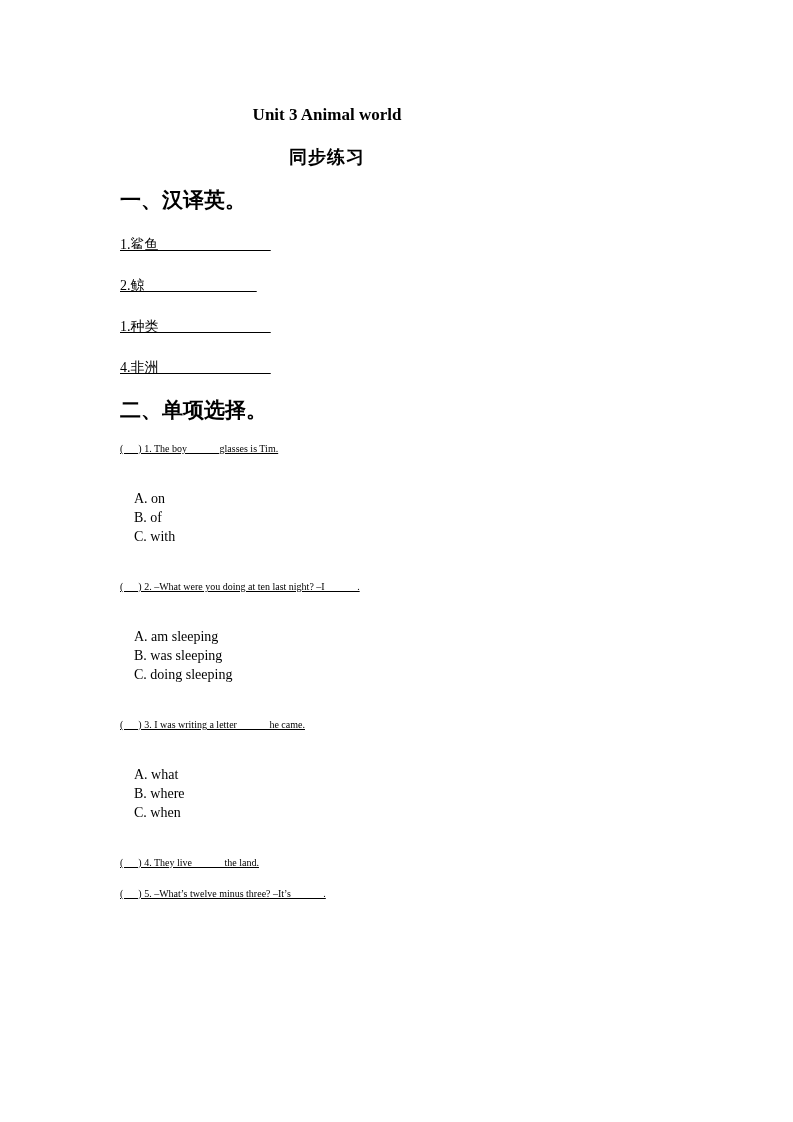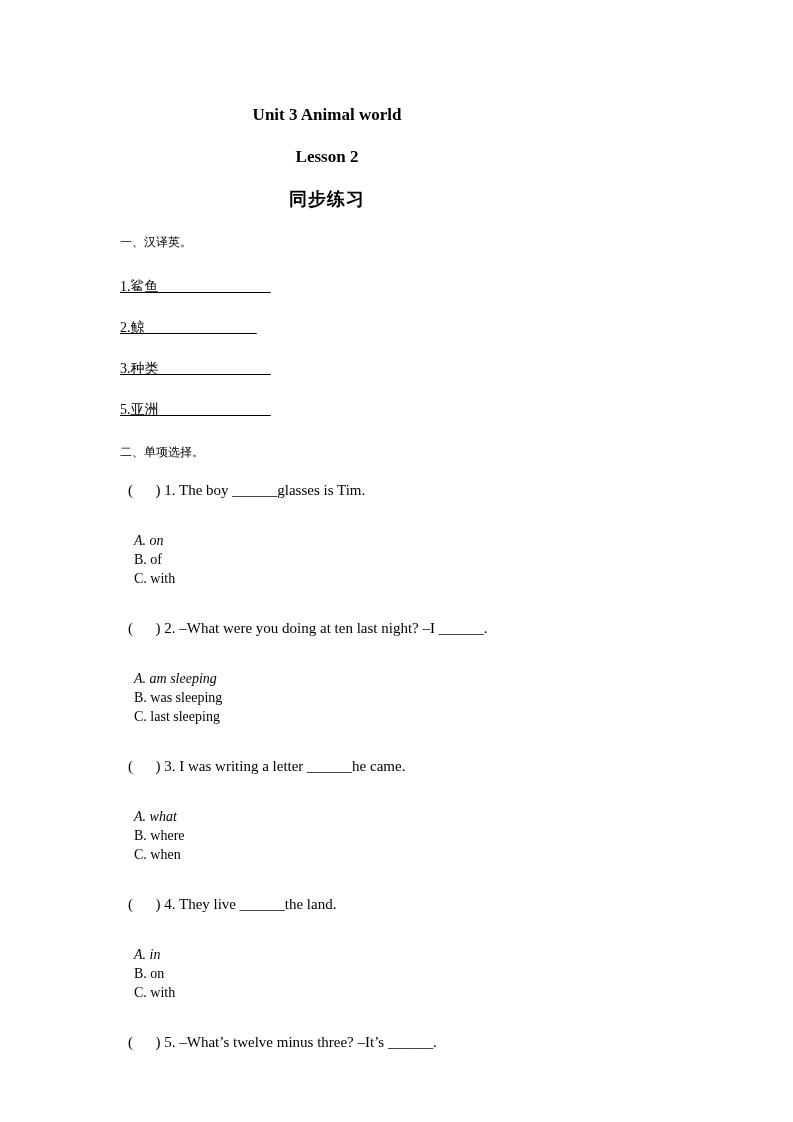--- a/index.html
+++ b/index.html
@@ -26,108 +26,102 @@
     font-size: 17px;
     line-height: 20px;
     margin: 0 0 22px 0;
     white-space: pre-wrap;
   }
   .doc-title.cjk {
     font-size: 18px;
     letter-spacing: 1px;
   }
   .section-heading {
-    font-weight: normal;
-    font-size: 12px;
+    font-weight: bold;
+    font-size: 21px;
     line-height: 22px;
     margin: 8px 0 24px 0;
     white-space: pre-wrap;
   }
   .section-heading.s2 { margin-top: 20px; margin-bottom: 18px; }
   .t-item {
     font-size: 14px;
     line-height: 19px;
     margin: 0 0 22px 0;
     white-space: pre-wrap;
     text-decoration: underline;
   }
   .q-line {
-    font-size: 15px;
+    font-size: 10px;
     line-height: 19px;
-    margin: 0 0 12px 8px;
+    margin: 0 0 12px 0;
     white-space: pre-wrap;
+    text-decoration: underline;
   }
   .opt-row {
     font-size: 14px;
     line-height: 19px;
     margin: 0 0 12px 0;
     white-space: pre-wrap;
   }
   .opt-a {
     display: inline-block;
     width: 113px;
     white-space: pre-wrap;
-    font-style: italic;
   }
   .opt-b {
     display: inline-block;
     width: 108px;
     white-space: pre-wrap;
   }
   .opt-c {
     display: inline-block;
     white-space: pre-wrap;
     text-align: right;
   }
 </style>
 </head>
 <body>
 
 <div class="page">
 
   <div class="doc-title">Unit 3 Animal world</div>
-  <div class="doc-title">Lesson 2</div>
   <div class="doc-title cjk">同步练习</div>
 
   <div class="section-heading s1">一、汉译英。</div>
 
   <div class="t-item">1.鲨鱼________________</div>
   <div class="t-item">2.鲸________________</div>
-  <div class="t-item">3.种类________________</div>
-  <div class="t-item">5.亚洲________________</div>
+  <div class="t-item">1.种类________________</div>
+  <div class="t-item">4.非洲________________</div>
 
   <div class="section-heading s2">二、单项选择。</div>
 
   <div class="q-line">(      ) 1. The boy ______glasses is Tim.</div>
   <div class="opt-row">
     <span class="opt-a">A. on</span>
     <span class="opt-b">B. of</span>
     <span class="opt-c">C. with</span>
   </div>
 
   <div class="q-line">(      ) 2. –What were you doing at ten last night? –I ______.</div>
   <div class="opt-row">
     <span class="opt-a">A. am sleeping</span>
     <span class="opt-b">B. was sleeping</span>
-    <span class="opt-c">C. last sleeping</span>
+    <span class="opt-c">C. doing sleeping</span>
   </div>
 
   <div class="q-line">(      ) 3. I was writing a letter ______he came.</div>
   <div class="opt-row">
     <span class="opt-a">A. what</span>
     <span class="opt-b">B. where</span>
     <span class="opt-c">C. when</span>
   </div>
 
   <div class="q-line">(      ) 4. They live ______the land.</div>
-  <div class="opt-row">
-    <span class="opt-a">A. in</span>
-    <span class="opt-b">B. on</span>
-    <span class="opt-c">C. with</span>
-  </div>
 
   <div class="q-line">(      ) 5. –What’s twelve minus three? –It’s ______.</div>
   <div class="opt-row">
     
     
     
   </div>
 
 </div>
 

